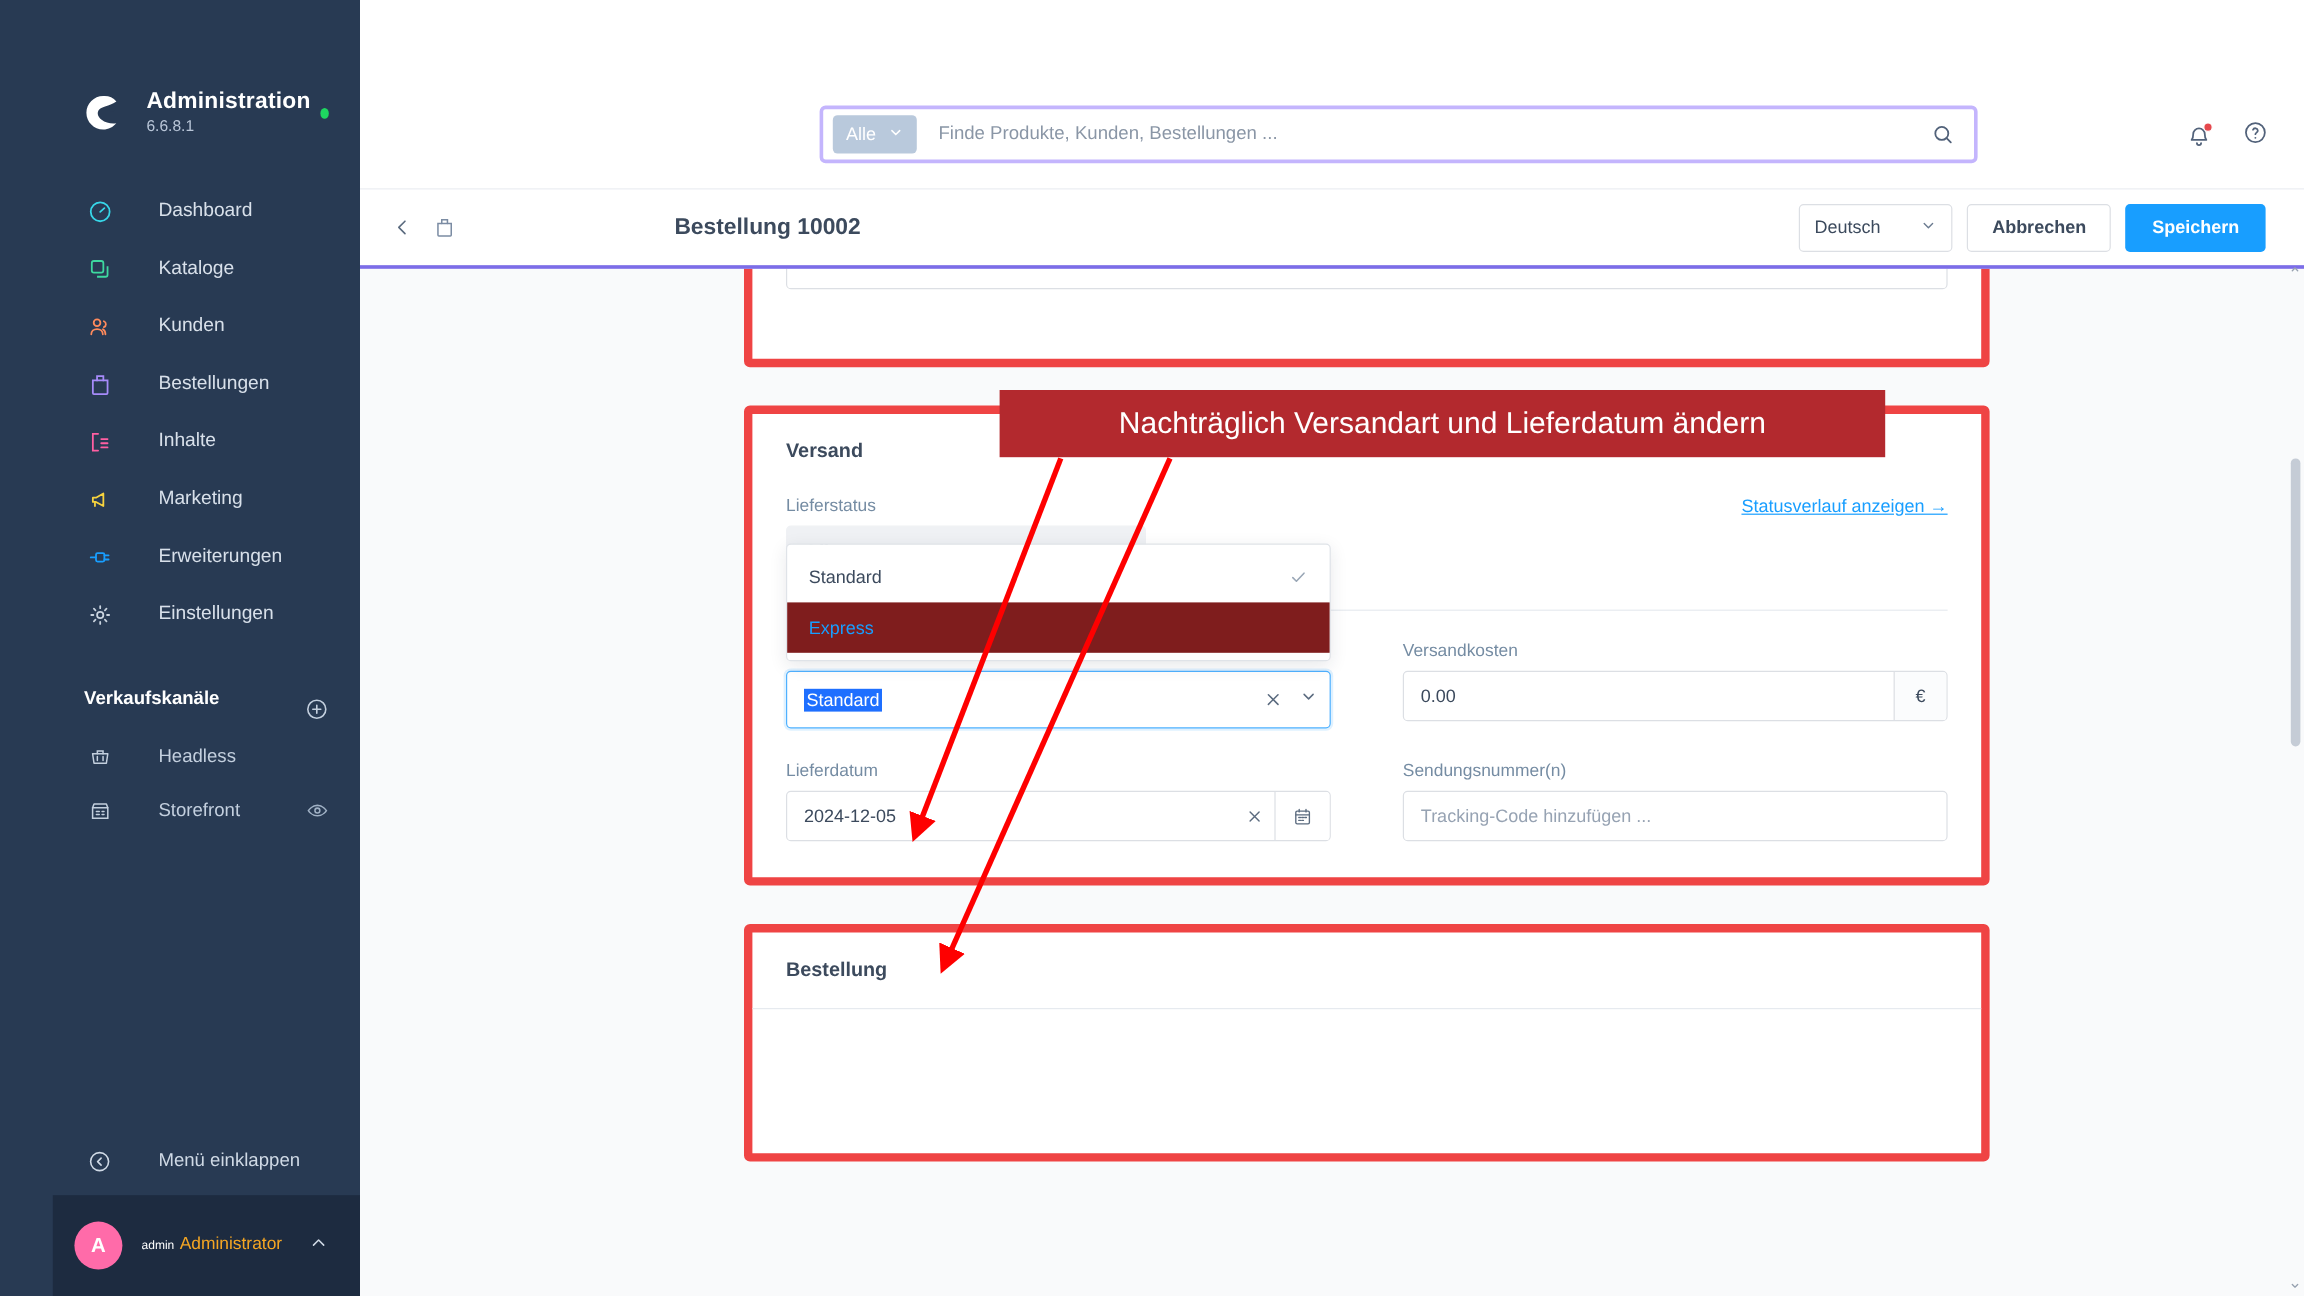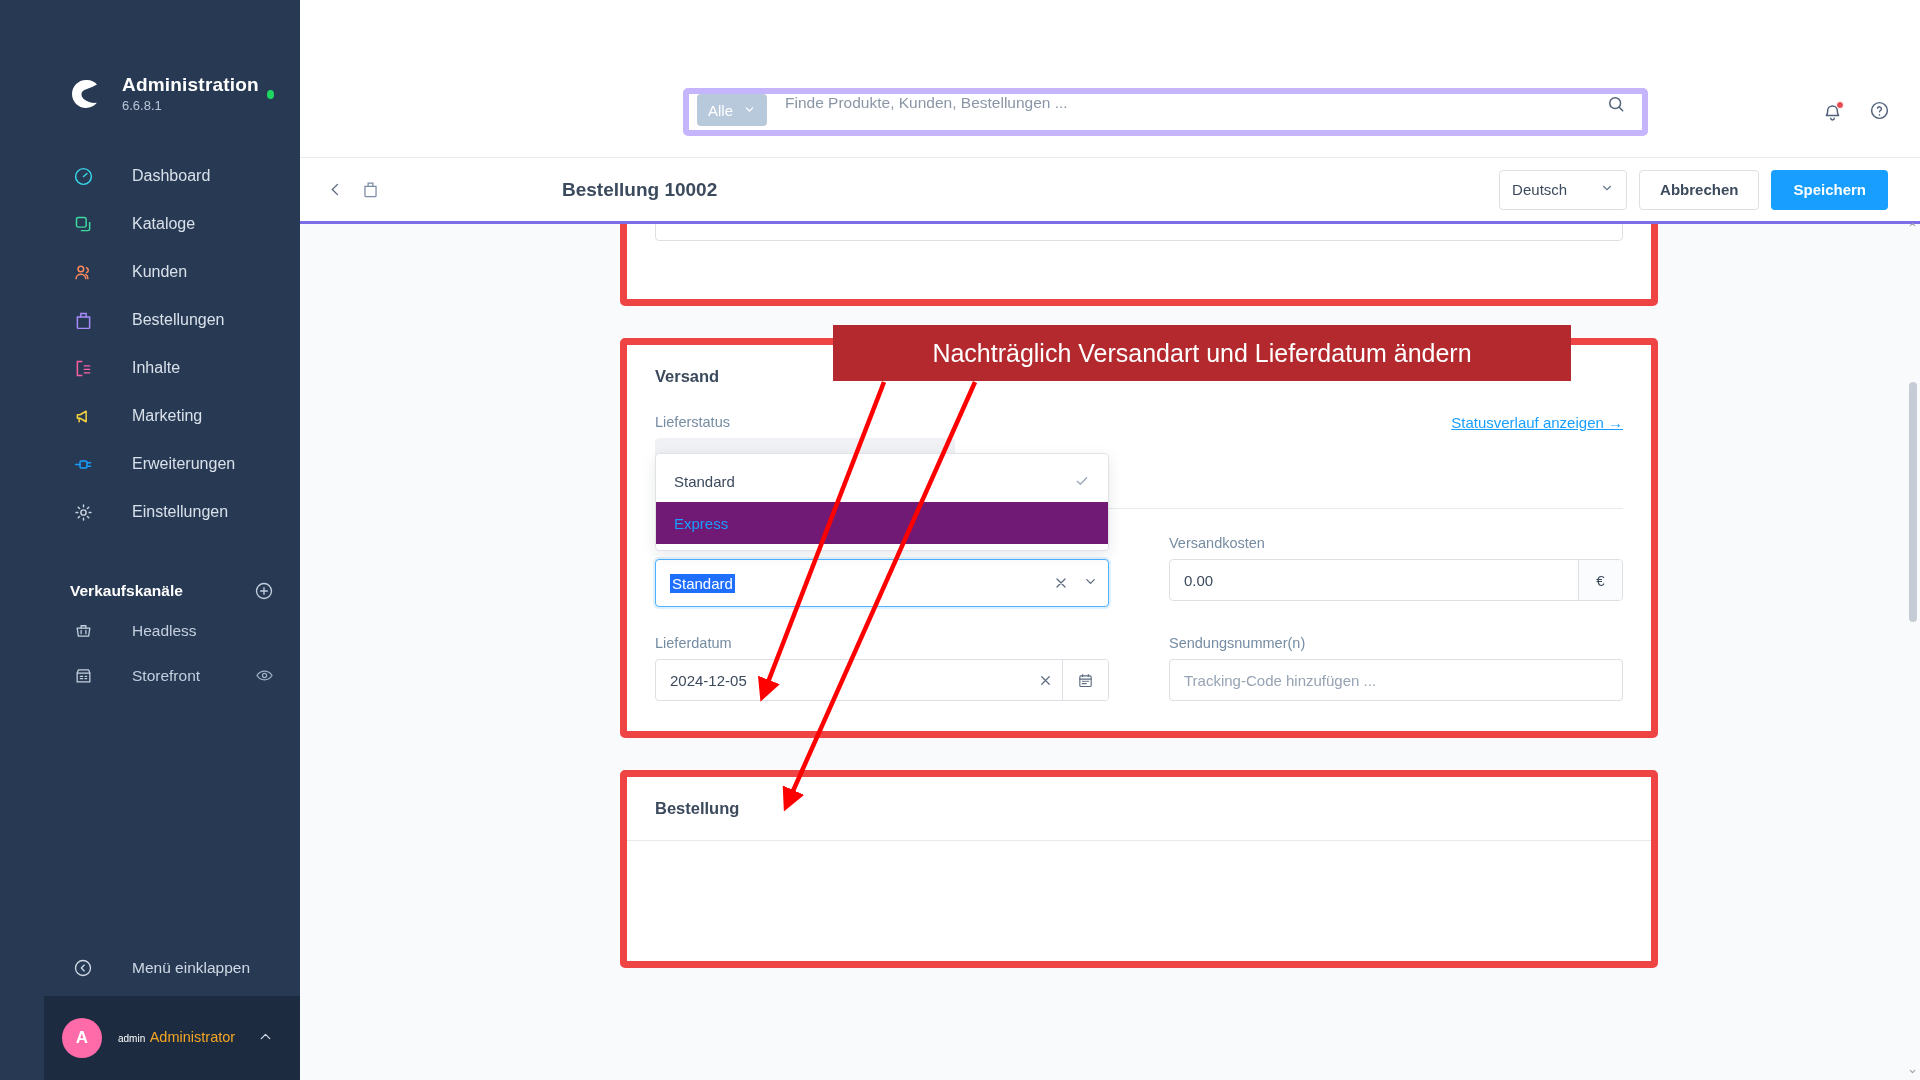--- a/index.html
+++ b/index.html
@@ -50,21 +50,21 @@
   .nav-icon {
     width: 26px; height: 26px; flex-shrink: 0;
     display: flex; align-items: center; justify-content: center;
   }
   .nav-label {
     margin-left: 36px; color: #d8e0ea;
     font-size: 16px; line-height: 20px;
   }
 
   .sc-header {
-    display: flex; align-items: center;
+    display: flex; 
     margin-top: 38px; height: 34px; padding: 0 26px 0 26px;
   }
   .sc-title { color: #ffffff; font-size: 15.5px; font-weight: bold; }
   .sc-add { margin-left: auto; display: flex; align-items: center; }
 
   .sc-item {
     display: flex; align-items: center;
     height: 45px; padding: 0 26px 0 26px; cursor: pointer;
   }
   .sc-item .nav-label { color: #c3cfde; font-size: 15.5px; }
@@ -96,22 +96,22 @@
   .main { flex: 1; height: 1080px; position: relative; background: #f9fafb; }
 
   .topbar {
     height: 158px; background: #ffffff;
     border-bottom: 1px solid #e6eaef;
     display: flex; align-items: flex-start; position: relative;
   }
   .searchwrap {
     position: absolute; left: 383px; top: 88px;
     width: 965px; height: 48px;
-    background: #fff; border: 6px solid #c4b5fd; border-radius: 5px;
-    display: flex; align-items: flex-start; padding: 0 10px 0 8px;
+    background: #fff; border: 3px solid #c4b5fd; border-radius: 5px;
+    display: flex; align-items: center; padding: 0 10px 0 8px;
   }
   .search-scope {
     height: 32px; background: #b9c9dc; color: #ffffff;
     border-radius: 4px; display: flex; align-items: center;
     padding: 0 11px; font-size: 15px; cursor: pointer; gap: 10px;
   }
   .search-input {
     flex: 1; border: none; outline: none; margin-left: 18px;
     font-size: 15.5px; color: #3c4a5d;
     font-family: "Liberation Sans", sans-serif; background: transparent;
@@ -224,21 +224,21 @@
     position: absolute; left: 0; bottom: 56px; width: 100%;
     background: #ffffff; border: 1px solid #dfe3e8; border-radius: 4px;
     box-shadow: 0 4px 14px rgba(30,40,60,.10);
     padding: 6px 0; z-index: 30;
   }
   .dd-item {
     height: 42px; display: flex; align-items: center;
     padding: 0 18px 0 18px; font-size: 15px; color: #3c4a5d; cursor: pointer;
   }
   .dd-item.selected { color: #3c4a5d; }
-  .dd-item.active { background: #701a75; color: #189eff; text-align: right; }
+  .dd-item.active { background: #7f1d1d; color: #189eff; text-align: right; }
   .dd-check { margin-left: auto; display: flex; }
 
   .input-suffix-wrap {
     display: flex; width: 100%; height: 42px;
     border: 1px solid #dcdfe4; border-radius: 4px; overflow: hidden; background: #fff;
   }
   .isw-input {
     flex: 1; border: none; outline: none; padding: 0 14px;
     font-size: 15px; color: #3c4a5d; background: transparent;
     font-family: "Liberation Sans", sans-serif;

